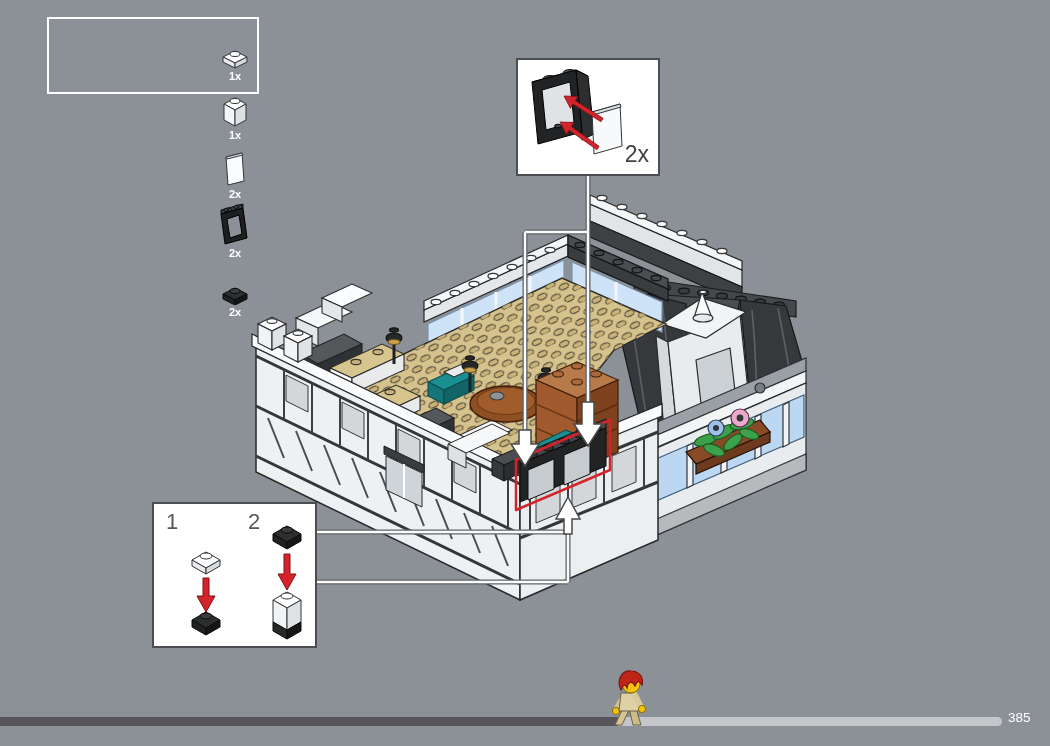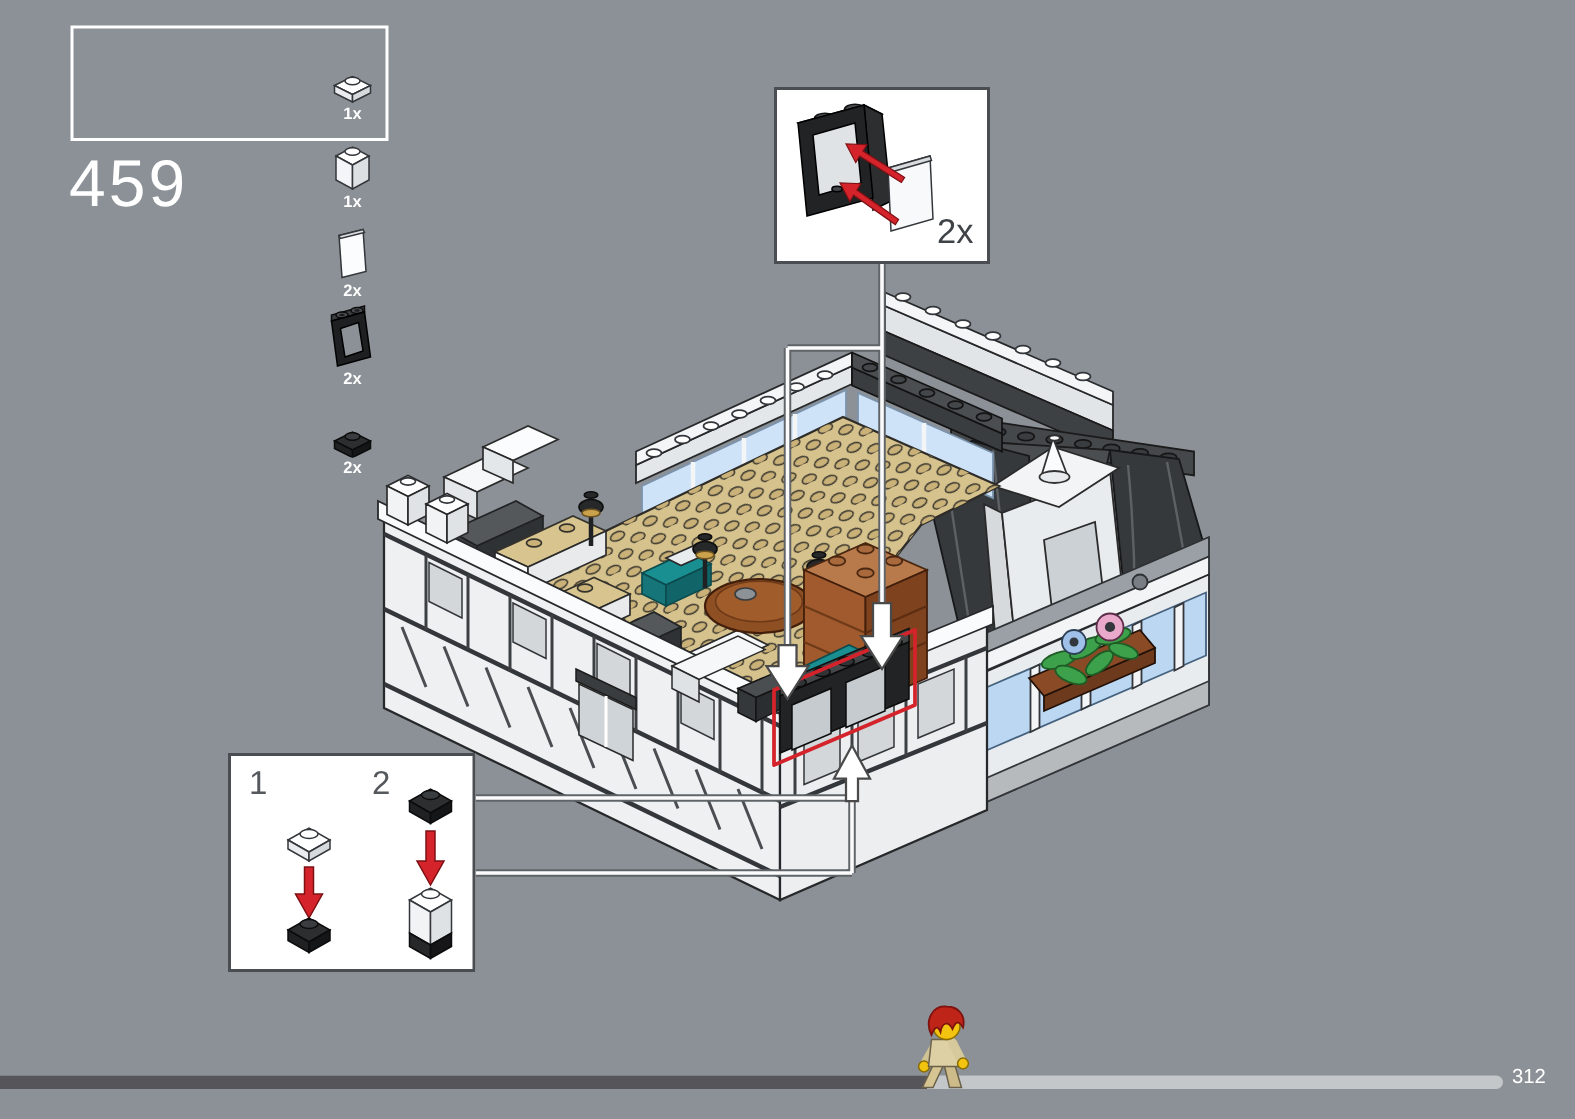--- a/index.html
+++ b/index.html
@@ -360,21 +360,20 @@
           <polygon points="8,9 20,3 32,9 20,15" fill="#2c2e30" stroke="#0c0c0c"></polygon>
           <polygon points="8,9 20,15 20,20 8,14" fill="#1f2123" stroke="#0c0c0c"></polygon>
           <polygon points="20,15 32,9 32,14 20,20" fill="#141618" stroke="#0c0c0c"></polygon>
           <ellipse cx="20" cy="6" rx="5" ry="2.5" fill="#3a3d40" stroke="#0c0c0c"></ellipse>
         </svg>
       </div>
       <div class="part-qty">2x</div>
     </div>
   </div>
 
-  <div class="step-number">459</div>
 
   <div class="callout-box" id="callout-top">
     <svg width="140" height="114" viewBox="0 0 140 114">
       <polygon points="14,22 58,10 70,16 26,28" fill="#3c3f42" stroke="#111"></polygon>
       <ellipse cx="32" cy="19" rx="7" ry="3.5" fill="#4a4d50" stroke="#111"></ellipse>
       <ellipse cx="32" cy="19" rx="3.2" ry="1.6" fill="#1a1c1e"></ellipse>
       <ellipse cx="52" cy="13" rx="7" ry="3.5" fill="#4a4d50" stroke="#111"></ellipse>
       <ellipse cx="52" cy="13" rx="3.2" ry="1.6" fill="#1a1c1e"></ellipse>
       <polygon points="58,10 70,16 76,74 64,80" fill="#2c2e30" stroke="#000"></polygon>
       <polygon points="14,22 58,10 64,72 20,84" fill="#212325" stroke="#000"></polygon>
@@ -413,21 +412,21 @@
       <polygon points="119,96 133,104 133,126 119,118" fill="#f2f3f5" stroke="#33363a"></polygon>
       <polygon points="133,104 147,96 147,118 133,126" fill="#dfe2e5" stroke="#33363a"></polygon>
       <polygon points="119,118 133,126 133,135 119,127" fill="#26282a" stroke="#0c0c0c"></polygon>
       <polygon points="133,126 147,118 147,127 133,135" fill="#161618" stroke="#0c0c0c"></polygon>
     </svg>
   </div>
 
   <div class="progress-track">
     <div class="progress-fill" style="width:618px"></div>
   </div>
-  <div class="progress-label">312</div>
+  <div class="progress-label">385</div>
 
   <div class="minifig">
     <svg width="50" height="58" viewBox="0 0 50 58">
 
       <path d="M20,28 L13,40" stroke="#cfc293" stroke-width="6" stroke-linecap="round"></path>
       <circle cx="12" cy="43" r="3.6" fill="#f2c40f" stroke="#8a6d00"></circle>
 
       <polygon points="19,40 26,40 18,57 11,57" fill="#d6c493" stroke="#6b614a"></polygon>
       <polygon points="25,40 32,40 37,57 29,57" fill="#cdbb8a" stroke="#6b614a"></polygon>
 

